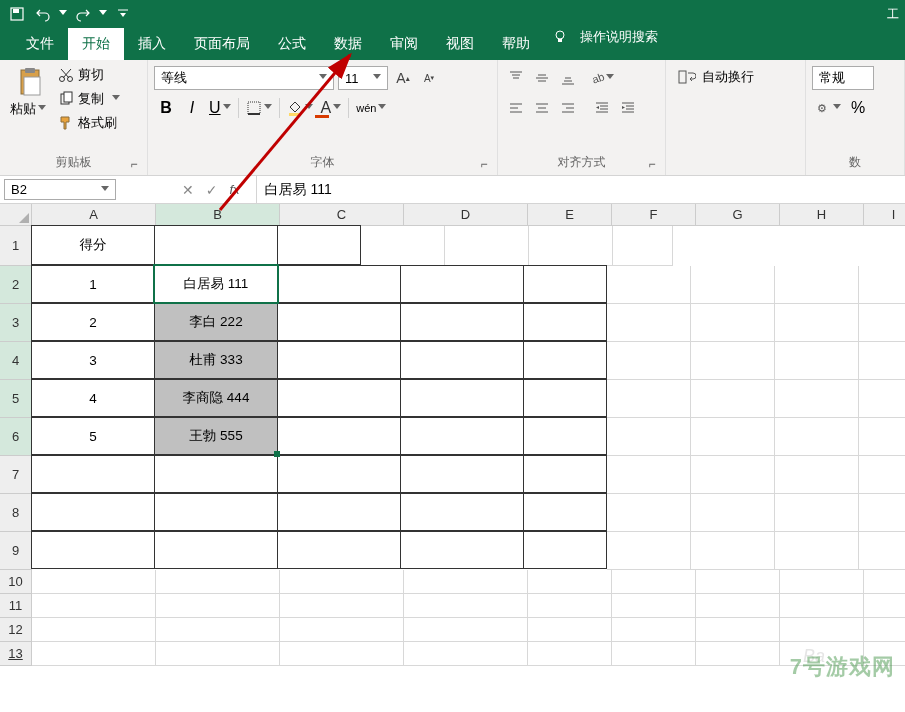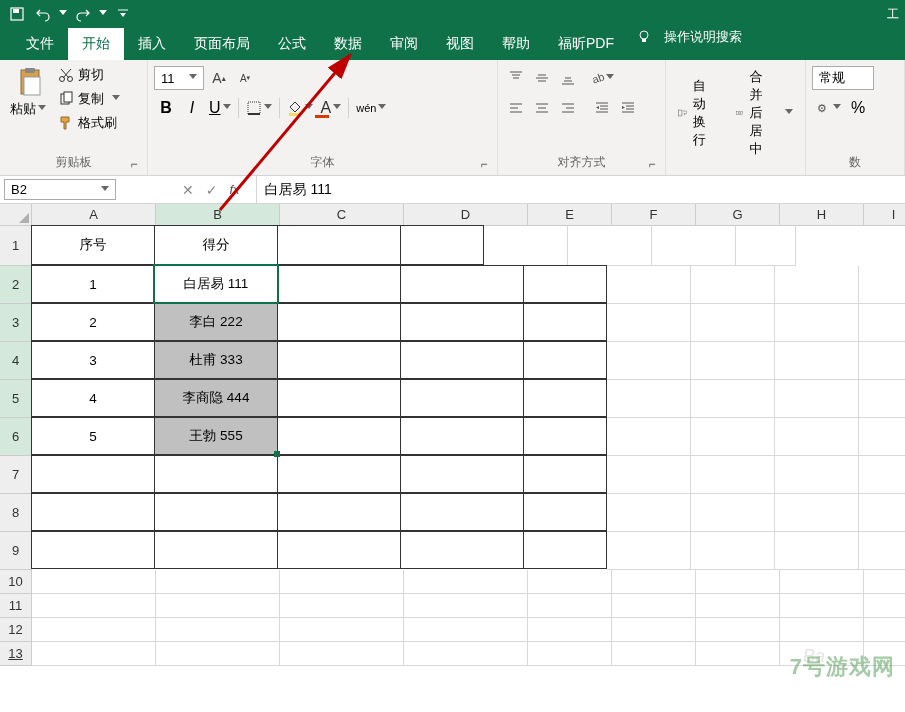--- a/index.html
+++ b/index.html
@@ -122,21 +122,20 @@
 <div class="tab-bar">
   <div class="tab">文件</div>
   <div class="tab active">开始</div>
   <div class="tab">插入</div>
   <div class="tab">页面布局</div>
   <div class="tab">公式</div>
   <div class="tab">数据</div>
   <div class="tab">审阅</div>
   <div class="tab">视图</div>
   <div class="tab">帮助</div>
-  <div class="tab">福昕PDF</div>
   <div class="tell-me">
     <svg class="bulb-icon" viewBox="0 0 16 16">
         <circle cx="8" cy="7" r="4" fill="none" stroke="#fff"></circle>
         <rect x="6" y="11" width="4" height="3" fill="#fff"></rect>
       </svg>
     <span>操作说明搜索</span>
   </div>
 </div>
 
 <div class="ribbon">
@@ -179,20 +178,24 @@
         </div>
       </div>
     </div>
     <div class="ribbon-group-label"><span>剪贴板</span><span class="launcher">⌐</span></div>
   </div>
 
   <div class="ribbon-group" style="width:350px;">
     <div class="ribbon-group-body">
       <div class="font-group-body">
         <div class="font-row1">
+          <div class="font-name">
+              <span>等线</span>
+              <span class="dd"></span>
+            </div>
           <div class="font-size">
               <span>11</span>
               <span class="dd"></span>
             </div>
           <div class="aa-btn">A<sup style="font-size:8px;">▴</sup></div>
           <div class="aa-btn small">A<sup style="font-size:7px;">▾</sup></div>
         </div>
         <div class="font-row2">
           <div class="fmt-btn">
               <b>B</b>
@@ -318,30 +321,20 @@
 
   <div class="ribbon-group" style="width:140px;">
     <div class="ribbon-group-body">
       <div class="wrap-group-body">
         <div class="wrap-btn">
           <svg class="icon" viewBox="0 0 18 18">
               <rect x="1" y="3" width="7" height="12" fill="none" stroke="#555"></rect>
               <path d="M10 5 H15 A2 2 0 0 1 15 11 H12 M12 11 L14 9 M12 11 L14 13" fill="none" stroke="#555"></path>
             </svg>
           <span>自动换行</span>
-        </div>
-        <div class="wrap-btn">
-          <svg class="icon" viewBox="0 0 18 18">
-              <rect x="2" y="5" width="14" height="8" fill="none" stroke="#555"></rect>
-              <line x1="5" y1="9" x2="13" y2="9" stroke="#555"></line>
-              <polygon points="5,9 7,7 7,11" fill="#555"></polygon>
-              <polygon points="13,9 11,7 11,11" fill="#555"></polygon>
-            </svg>
-          <span>合并后居中</span>
-            <span class="dd" style="margin-left:4px;"></span>
         </div>
       </div>
     </div>
     <div class="ribbon-group-label">&nbsp;</div>
   </div>
 
   <div class="ribbon-group" style="flex:1;">
     <div class="ribbon-group-body">
       <div class="number-group-body">
         <div class="number-select">
@@ -399,21 +392,20 @@
       <div class="row-h" style="height: 38px;">7</div>
       <div class="row-h" style="height: 38px;">8</div>
       <div class="row-h" style="height: 38px;">9</div>
       <div class="row-h" style="height: 24px;">10</div>
       <div class="row-h" style="height: 24px;">11</div>
       <div class="row-h" style="height: 24px;">12</div>
       <div class="row-h" style="height: 24px; text-decoration: underline;">13</div>
     </div>
   <div class="cells" id="cells">
       <div class="cell-row">
-        <div class="cell bordered" style="width: 124px; height: 40px;">序号</div>
         <div class="cell bordered" style="width: 124px; height: 40px;">得分</div>
         <div class="cell bordered" style="width: 124px; height: 40px;"></div>
         <div class="cell bordered" style="width: 84px; height: 40px;"></div>
         <div class="cell" style="width: 84px; height: 40px;"></div>
         <div class="cell" style="width: 84px; height: 40px;"></div>
         <div class="cell" style="width: 84px; height: 40px;"></div>
         <div class="cell" style="width: 60px; height: 40px;"></div>
       </div>
       <div class="cell-row">
         <div class="cell bordered" style="width: 124px; height: 38px;">1</div>

